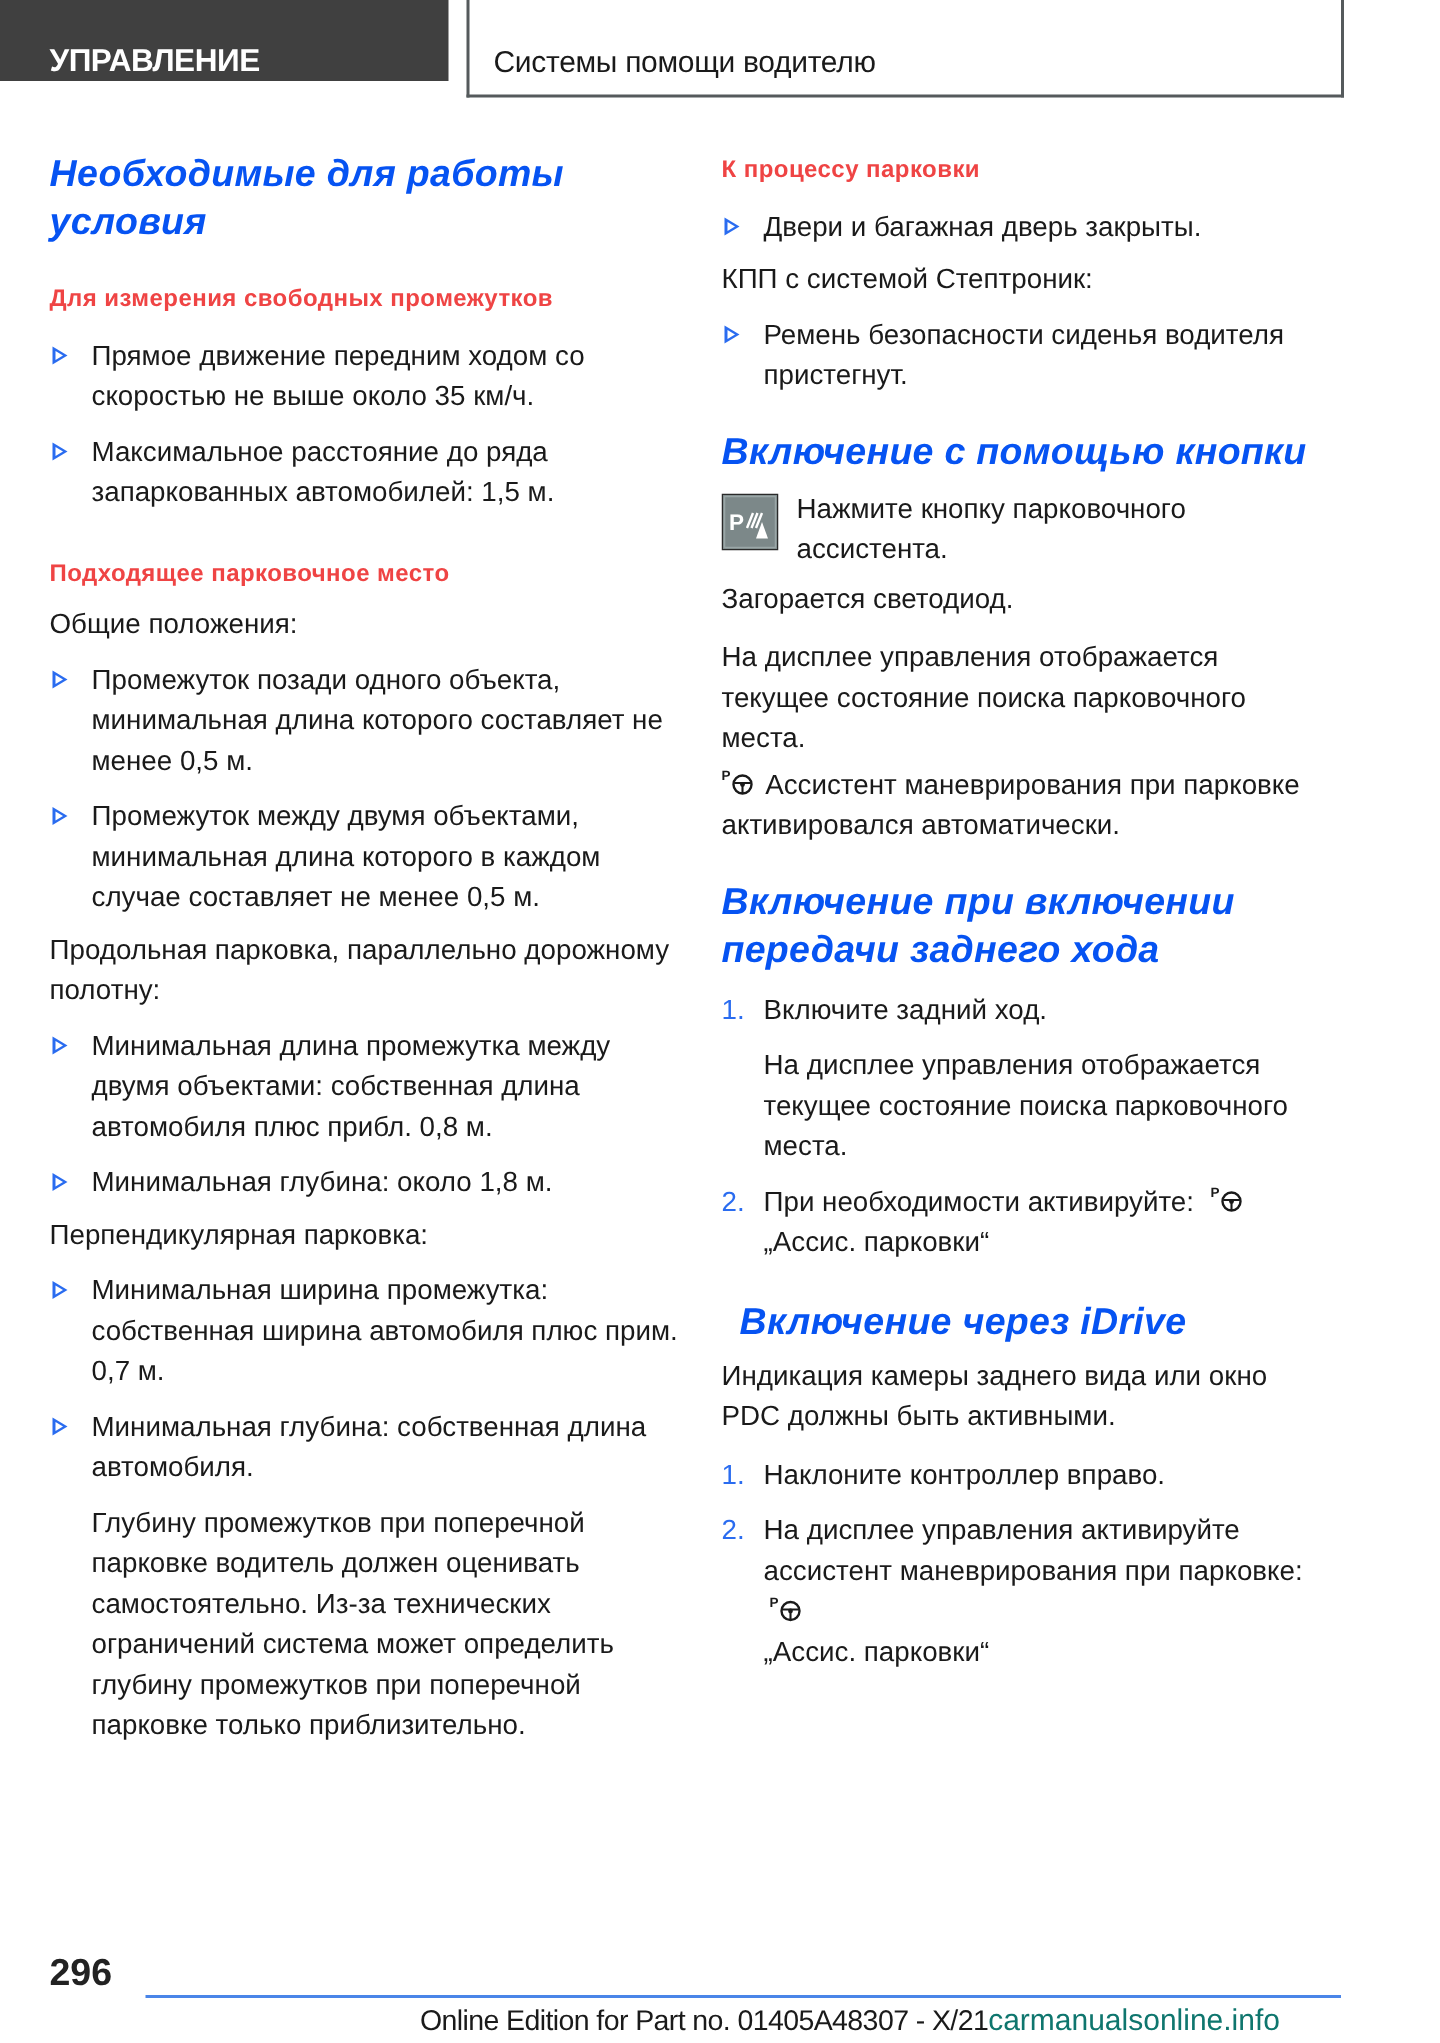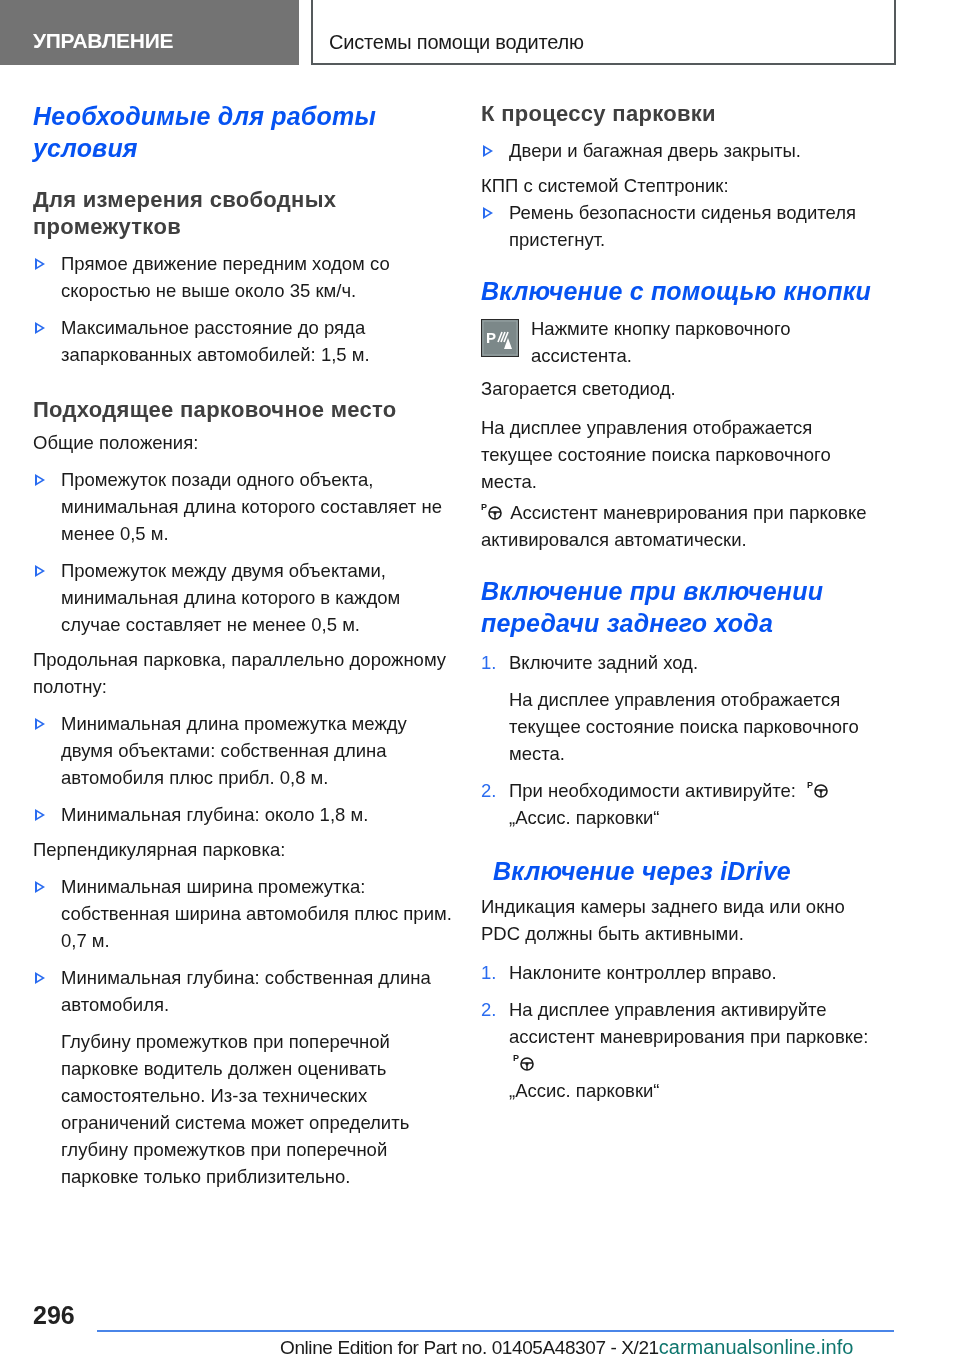--- a/index.html
+++ b/index.html
@@ -1,36 +1,36 @@
 <!DOCTYPE html>
 <html><head>
 <meta charset="utf-8">
 <style>
   * { box-sizing: border-box; margin: 0; padding: 0; }
   html, body { width: 960px; height: 1362px; background: #ffffff; overflow: hidden; }
   body { position: relative; font-family: "Liberation Sans", "DejaVu Sans", sans-serif; color: #1a1a1a; }
 
   .hdr-tab {
-    position: absolute; left: 0; top: 0; width: 299px; height: 65px;
-    background: #737373; color: #ffffff;
+    position: absolute; left: 0; top: 0; width: 299px; height: 54px;
+    background: #404040; color: #ffffff;
     font-weight: bold; font-size: 21px; letter-spacing: -0.3px;
     padding: 29px 0 0 33px;
   }
   .hdr-box {
     position: absolute; left: 311px; top: -2px; width: 585px; height: 67px;
     border: 2px solid #555a5c; border-top: none; background: #fff;
     font-size: 20px; color: #1a1a1a; padding: 33px 0 0 16px; letter-spacing: -0.2px;
   }
 
   .col { position: absolute; top: 100px; width: 420px; }
   .col-left { left: 33px; }
   .col-right { left: 481px; }
 
   .h1 { color: #0653f2; font-weight: bold; font-size: 25px; line-height: 32px; letter-spacing: 0.2px; font-style: italic; }
-  .h2 { color: #404040; font-weight: bold; font-size: 22px; line-height: 27px; letter-spacing: 0.3px; }
+  .h2 { color: #ef4444; font-weight: bold; font-size: 16px; line-height: 27px; letter-spacing: 0.3px; }
   .p { font-size: 18.5px; line-height: 27px; color: #1a1a1a; }
 
   .bl { position: relative; padding-left: 28px; }
   .bl .mk {
     position: absolute; left: 2px; top: 8px; width: 0; height: 0;
     border-top: 6px solid transparent; border-bottom: 6px solid transparent;
     border-left: 10px solid #2a6cf0;
   }
   .bl .mk::after {
     content: ""; position: absolute; left: -8px; top: -3.5px; width: 0; height: 0;
@@ -97,21 +97,21 @@
   <div class="p" style="margin-top:10px;padding-left:28px;">Глубину промежутков при поперечной парковке водитель должен оценивать самостоятельно. Из-за технических ограничений система может определить глубину промежутков при поперечной парковке только приблизительно.</div>
 </div>
 
 <div class="col col-right">
   <div class="h2">К процессу парковки</div>
   <div class="p bl" style="margin-top:10px;">
     <span class="mk"></span>
     <span>Двери и багажная дверь закрыты.</span>
   </div>
   <div class="p" style="margin-top:8px;">КПП с системой Стептроник:</div>
-  <div class="p bl" style="">
+  <div class="p bl" style="margin-top:10px;">
     <span class="mk"></span>
     <span>Ремень безопасности сиденья водителя пристегнут.</span>
   </div>
 
   <div class="h1" style="margin-top:22px;">Включение с помощью кнопки</div>
   <div style="position:relative;margin-top:8px;min-height:54px;">
     <svg width="38" height="38" viewBox="0 0 38 38" style="position:absolute;left:0;top:4px;">
       <rect x="0.5" y="0.5" width="37" height="37" fill="#7c8889" stroke="#2a2a2a" stroke-width="1"></rect>
       <rect x="2" y="2" width="34" height="34" fill="none" stroke="#9aa6a7" stroke-width="1"></rect>
       <text x="5" y="24" font-family="Liberation Sans, sans-serif" font-weight="bold" font-size="15" fill="#ffffff">P</text>

